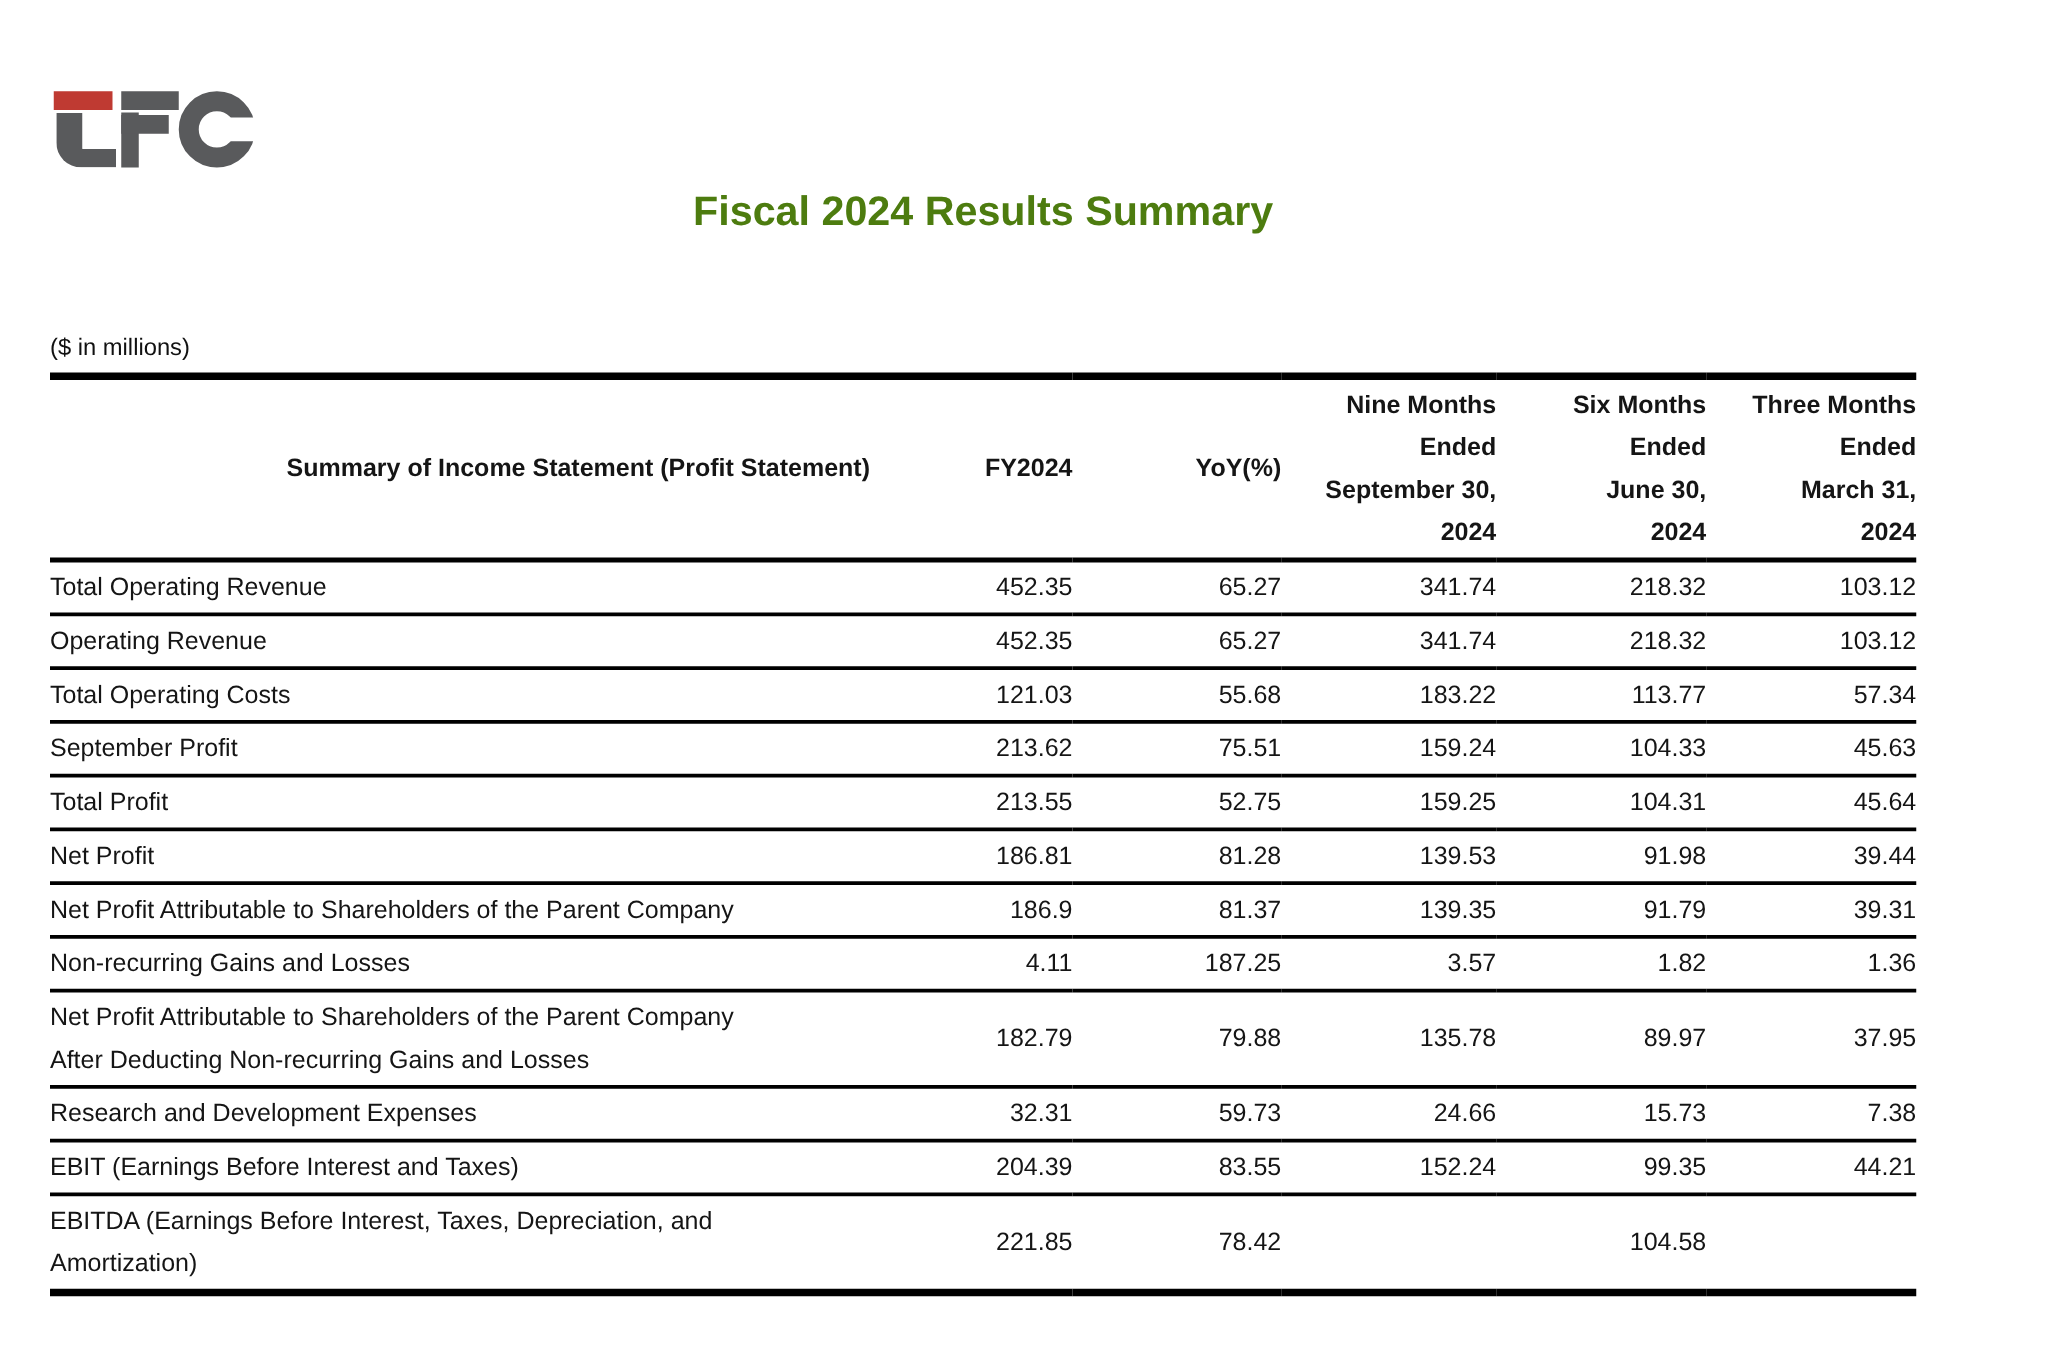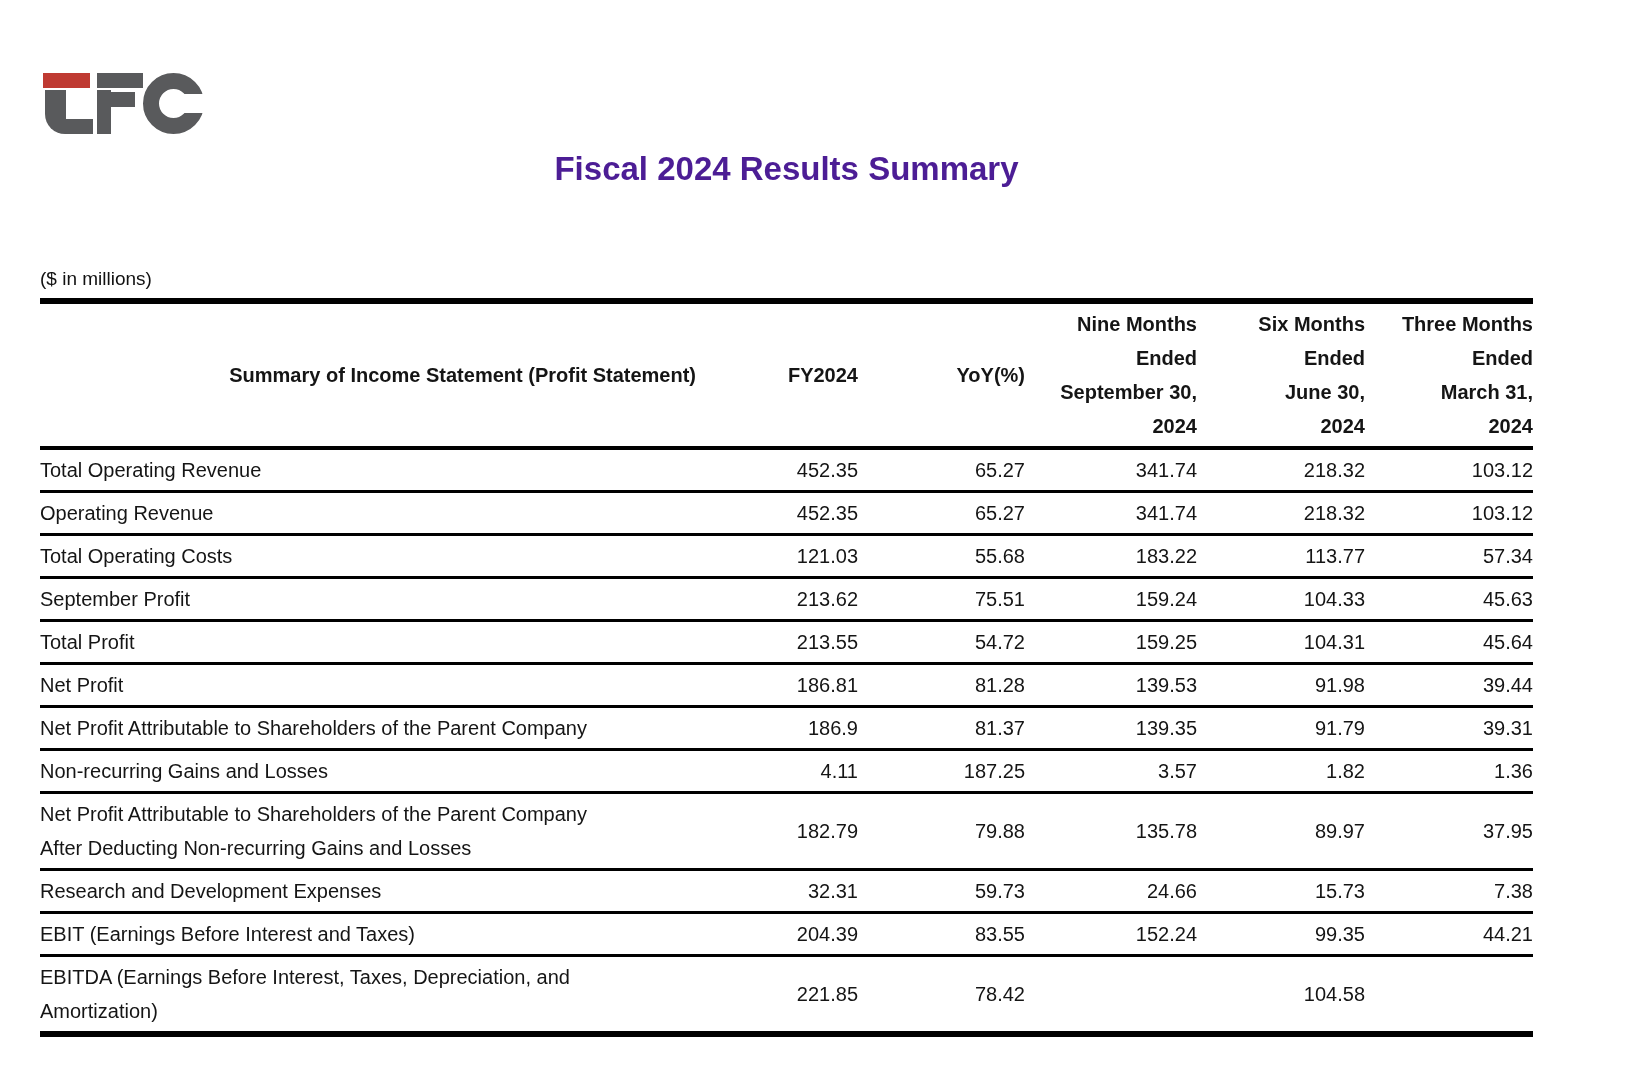--- a/index.html
+++ b/index.html
@@ -51,21 +51,21 @@
     width: 24px; height: 19px; background: #ffffff;
   }
 
   
   .page-title {
     position: absolute; top: 148px; left: 40px;
     width: 1493px;
     text-align: center;
     font-size: 33px; font-weight: bold;
     line-height: 42px;
-    color: #4c1d95;
+    color: #4d7c0f;
   }
 
   
   .content {
     position: absolute; top: 266px; left: 40px;
     width: 1493px;
   }
   .units-note {
     font-size: 19px; font-weight: normal;
     line-height: 26px;
@@ -174,21 +174,21 @@
         <td class="col-label">September Profit</td>
         <td class="col-num">213.62</td>
         <td class="col-num">75.51</td>
         <td class="col-num">159.24</td>
         <td class="col-num">104.33</td>
         <td class="col-num">45.63</td>
       </tr>
       <tr>
         <td class="col-label">Total Profit</td>
         <td class="col-num">213.55</td>
-        <td class="col-num">54.72</td>
+        <td class="col-num">52.75</td>
         <td class="col-num">159.25</td>
         <td class="col-num">104.31</td>
         <td class="col-num">45.64</td>
       </tr>
       <tr>
         <td class="col-label">Net Profit</td>
         <td class="col-num">186.81</td>
         <td class="col-num">81.28</td>
         <td class="col-num">139.53</td>
         <td class="col-num">91.98</td>

